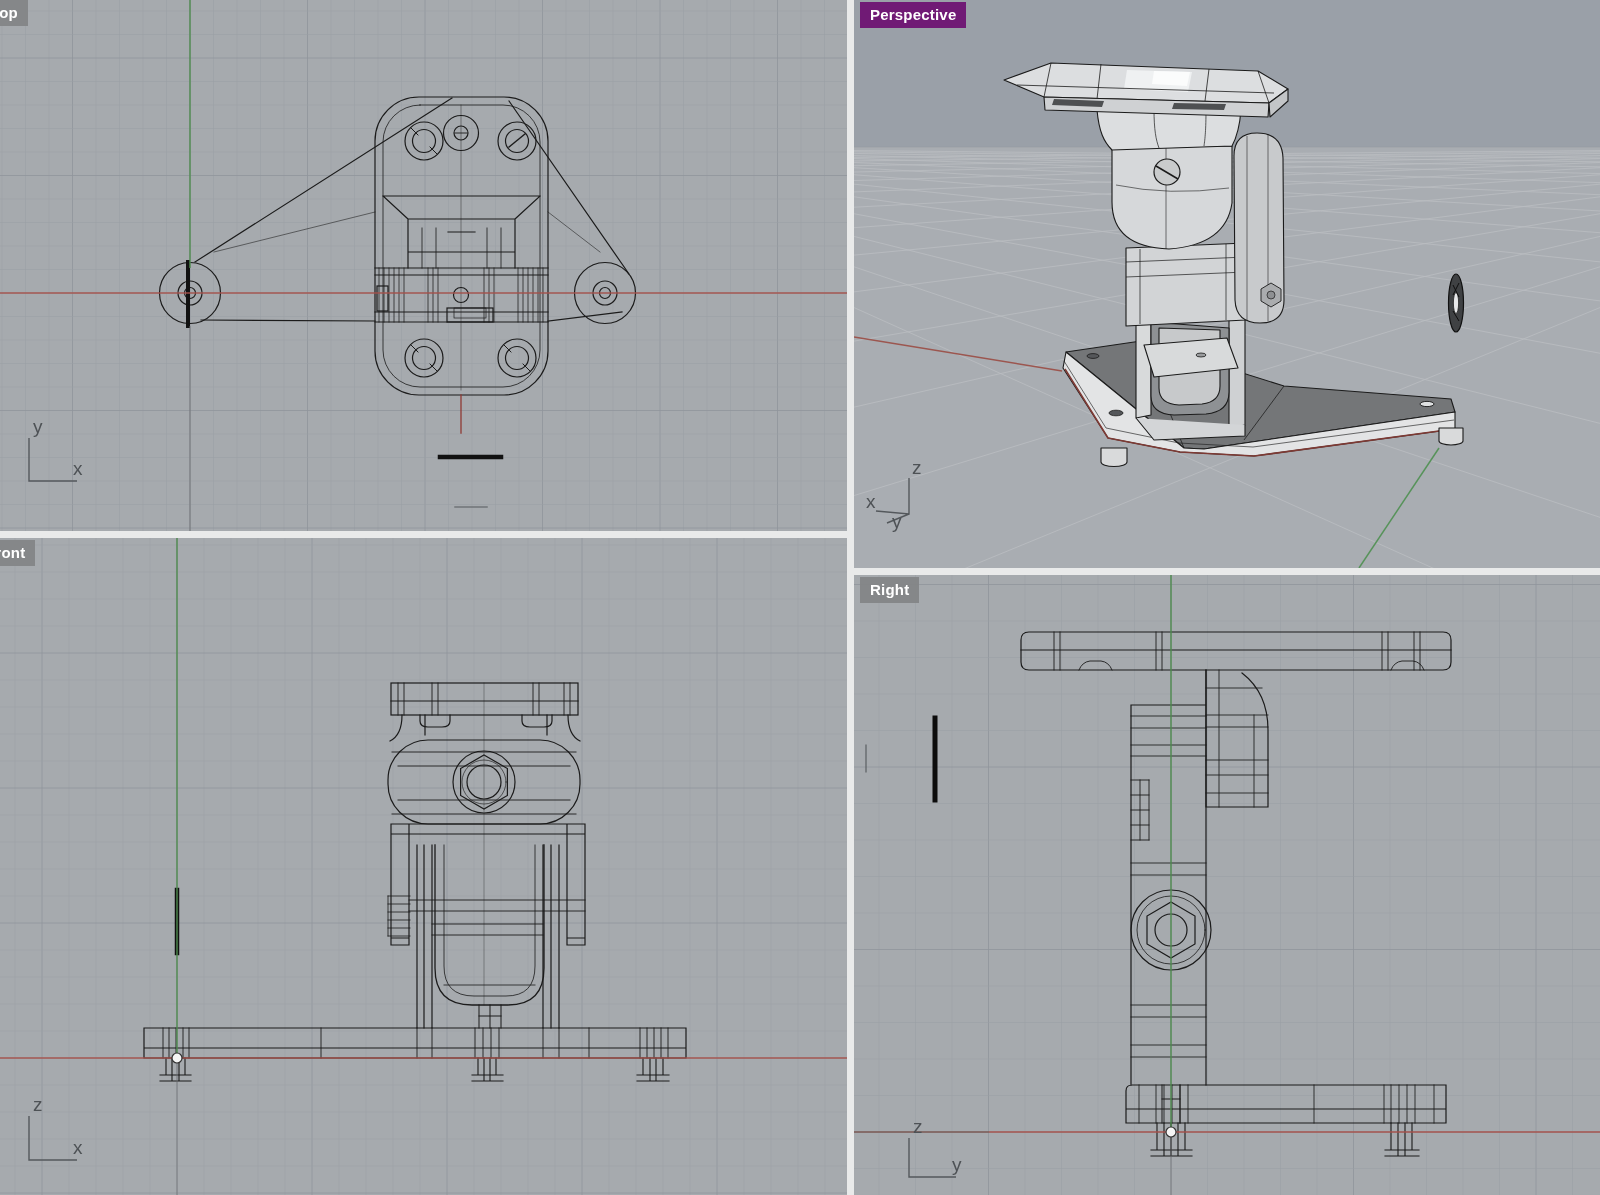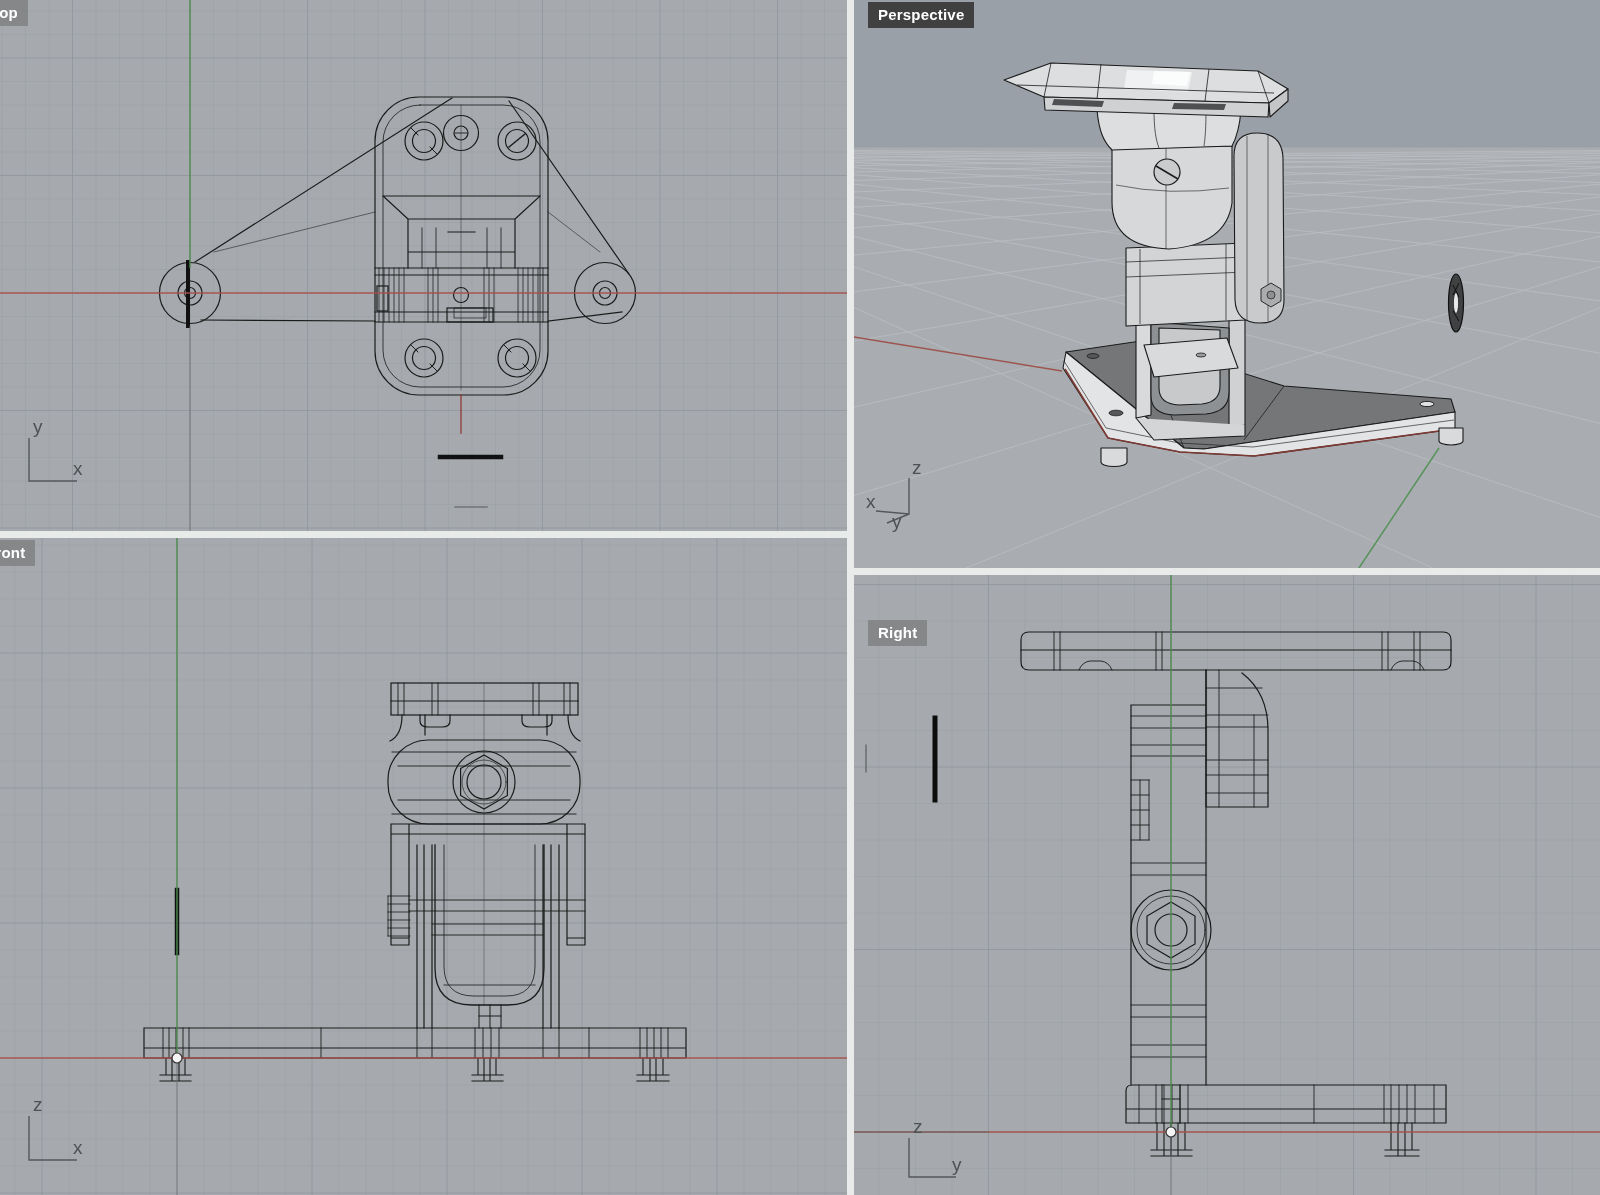--- a/index.html
+++ b/index.html
@@ -2,21 +2,21 @@
 <html><head>
 <meta charset="utf-8">
 <style>
   html,body{margin:0;padding:0;background:#ebebeb;font-family:"Liberation Sans",sans-serif;}
   #app{position:relative;width:1600px;height:1195px;background:#e9eaea;overflow:hidden;}
   .viewport{position:absolute;overflow:hidden;background:#a6aaae;}
   .viewport svg{position:absolute;left:0;top:0;display:block;}
   .vp-label{position:absolute;top:0;color:#fff;font-size:15px;font-weight:bold;
             padding:4px 10px 5px 10px;line-height:17px;letter-spacing:.2px;cursor:default;}
   .vp-label.inactive{background:rgba(130,132,134,0.92);}
-  .vp-label.active{background:#404040;margin-left:8px;}
+  .vp-label.active{background:#701a75;}
   text.giz{font-size:19px;fill:#4e5256;}
 </style>
 </head>
 <body>
 
 <div id="app">
 
   <div class="viewport" style="left:0;top:0;width:847px;height:531px;">
     <svg width="847" height="531" viewBox="0 0 847 531">
       <g>
@@ -443,16 +443,16 @@
       <line x1="135" y1="557" x2="746" y2="557" stroke="#a8524b" stroke-width="1.4" opacity="0.95"></line>
       <line x1="317" y1="0" x2="317" y2="557" stroke="#4f8b4f" stroke-width="1.4"></line>
       <line x1="317" y1="557" x2="317" y2="620" stroke="#6e7073" stroke-width="1" opacity="0.7"></line>
       <circle cx="317" cy="557" r="5" fill="#f5f5f5" stroke="#333" stroke-width="1.2"></circle>
       <g stroke="#54585c" stroke-width="1.4" fill="none">
         <path d="M55,563 V602 H102"></path>
         <text class="giz" x="59" y="558" stroke="none">z</text>
         <text class="giz" x="98" y="596" stroke="none">y</text>
       </g>
     </svg>
-    <div class="vp-label inactive" style="left:14px;top:2px;margin-top:43px;">Right</div>
+    <div class="vp-label inactive" style="left:6px;top:2px;">Right</div>
   </div>
 
 </div>
 
 </body></html>

